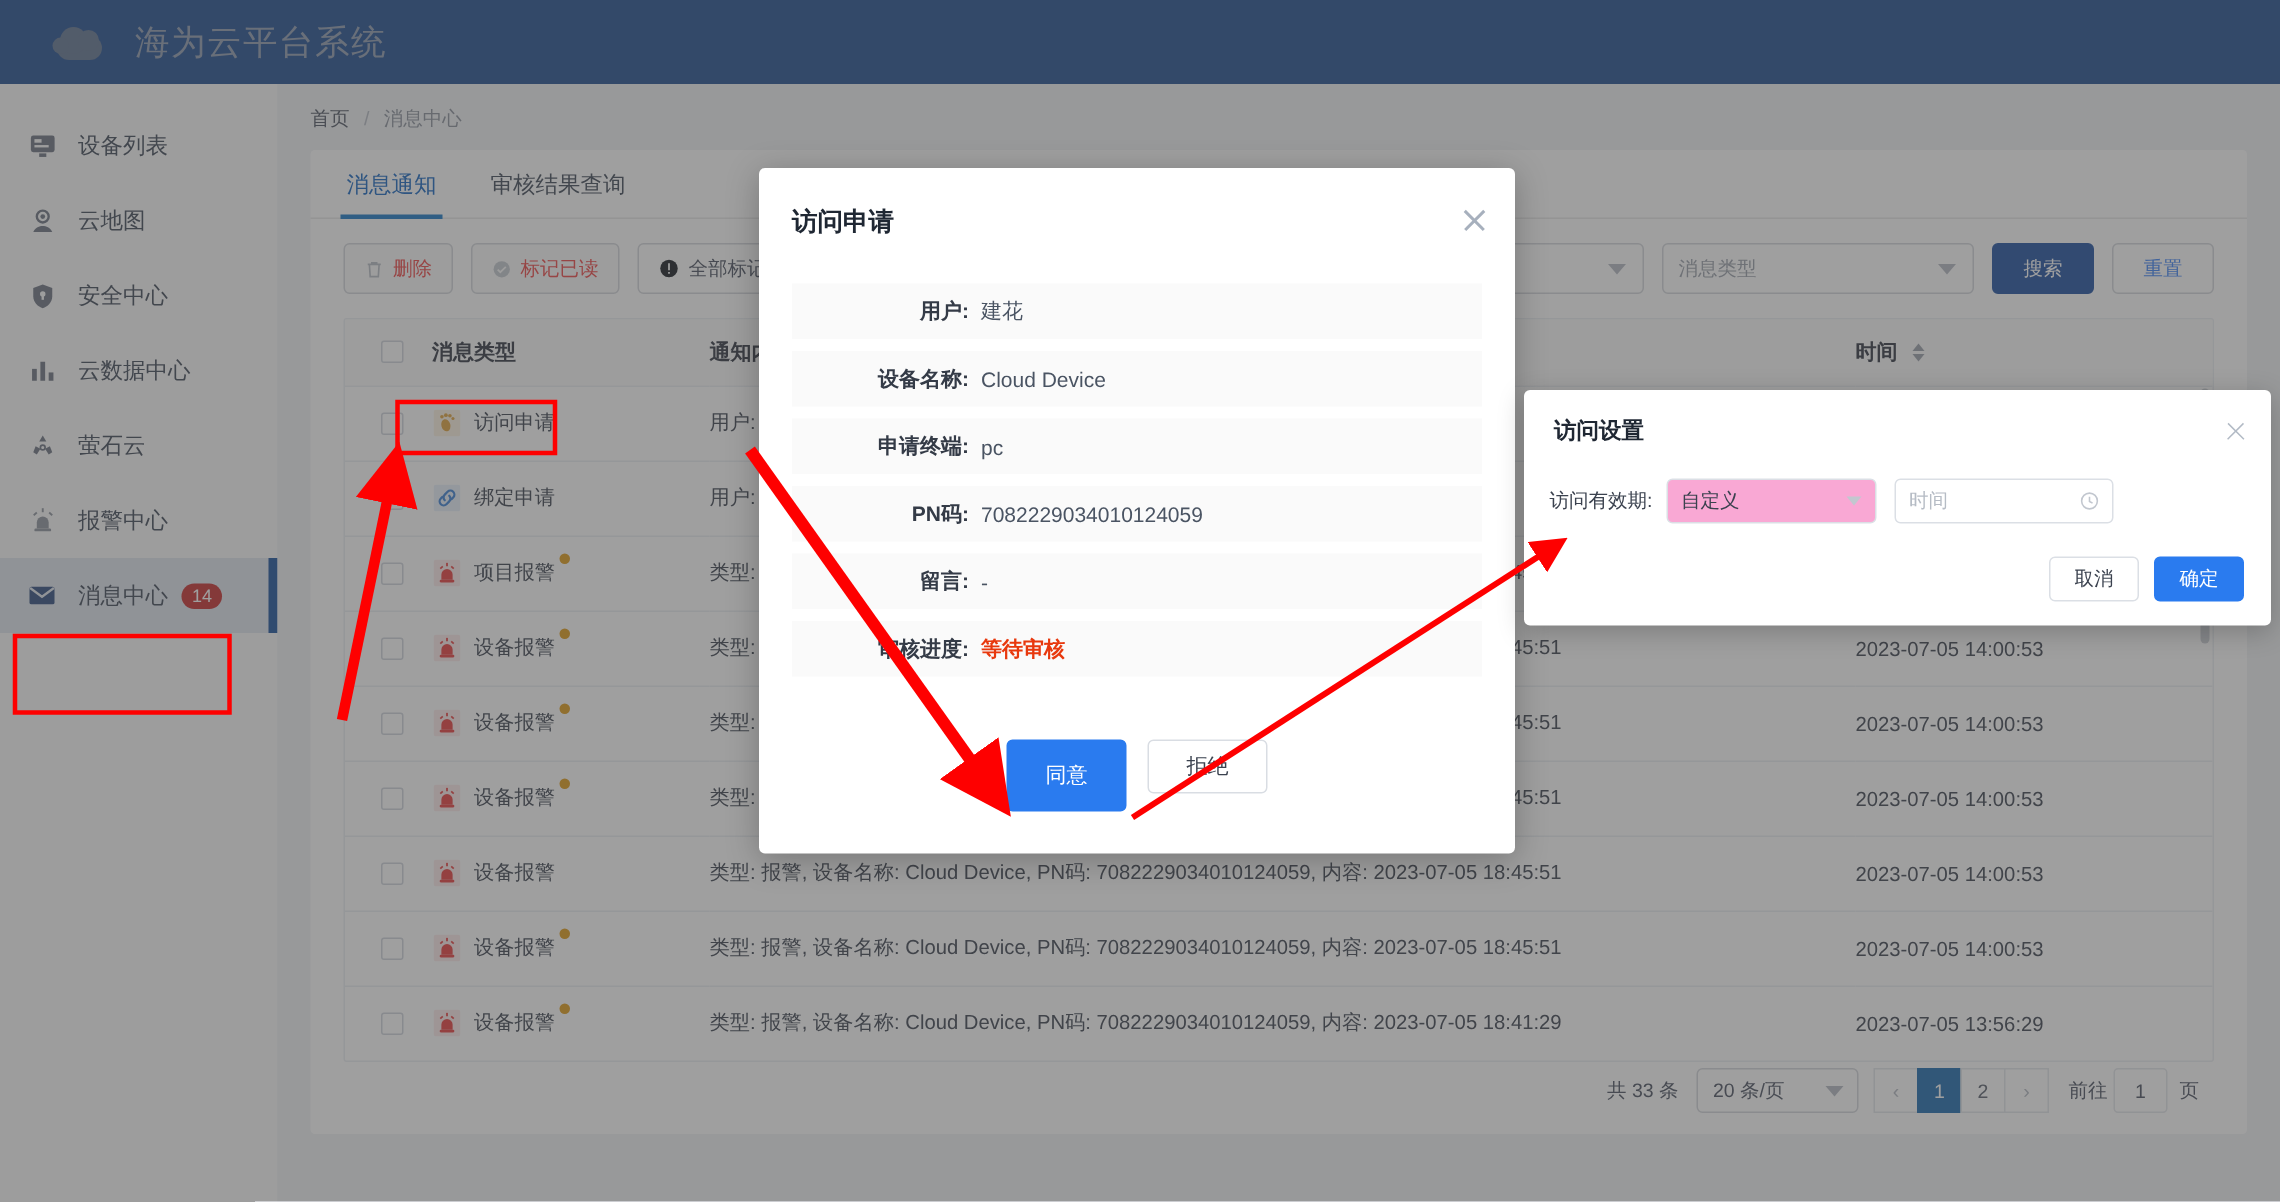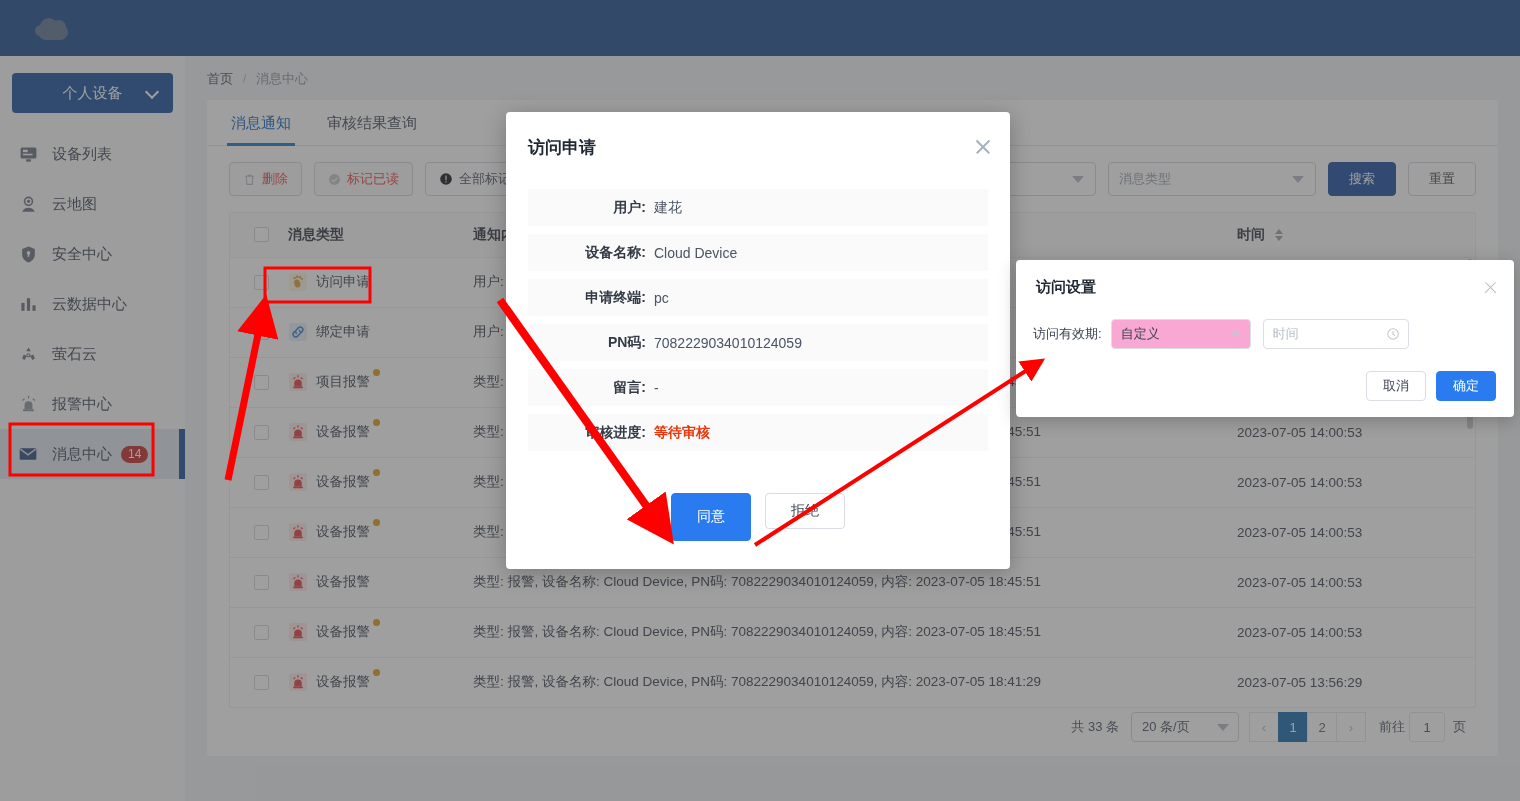--- a/index.html
+++ b/index.html
@@ -124,21 +124,21 @@
     position: absolute; right: 11px; width: 0; height: 0;
     border-left: 6px solid transparent; border-right: 6px solid transparent; border-top: 7px solid #b4b9c2;
   }
   .btn-primary {
     height: 34px; background: #1d4fa0; color: #fff; border-radius: 4px; font-size: 13px;
     display: flex; align-items: center; padding: 0 20px; margin-right: 12px; cursor: pointer;
     border: 1px solid #1d4fa0;
   }
   .btn-plain {
     height: 34px; border: 1px solid #d3d6db; border-radius: 4px; background: #fff;
-    font-size: 13px; color: #404040; display: flex; align-items: center; padding: 12px 20px; cursor: pointer;
+    font-size: 13px; color: #3b82f6; display: flex; align-items: center; padding: 12px 20px; cursor: pointer;
   }
 
   
   .table-wrap { margin: 16px 22px 0 22px; border: 1px solid #ebeef2; border-radius: 2px; position: relative; }
   table { width: 100%; border-collapse: collapse; table-layout: fixed; }
   thead th {
     height: 44px; background: #fafafa; font-size: 14px; color: #2e3440; font-weight: bold;
     text-align: left; border-bottom: 1px solid #ebeef2;
   }
   tbody td {
@@ -280,28 +280,25 @@
 <div id="root">
 
   <div class="header">
     <div class="logo-wrap">
       <div class="cloud-icon">
         <div class="c1"></div>
           <div class="c2"></div>
           <div class="c3"></div>
           <div class="c4"></div>
       </div>
+      <div class="app-title">海为云平台系统</div>
     </div>
   </div>
 
   <div class="sidebar">
-    <div class="dev-select">
-      <span>个人设备</span>
-      <span class="chev"></span>
-    </div>
     <div class="nav">
 
       <div class="nav-item">
         <span class="nav-icon">
           <svg width="19" height="19" viewBox="0 0 24 24">
               <rect x="2" y="3" width="20" height="14" rx="2" fill="#6b7280"></rect>
               <rect x="5" y="6" width="6" height="3" fill="#fbfbfb"></rect>
               <rect x="5" y="11" width="12" height="2" fill="#fbfbfb"></rect>
               <rect x="9" y="18" width="6" height="3" fill="#6b7280"></rect>
             </svg>

